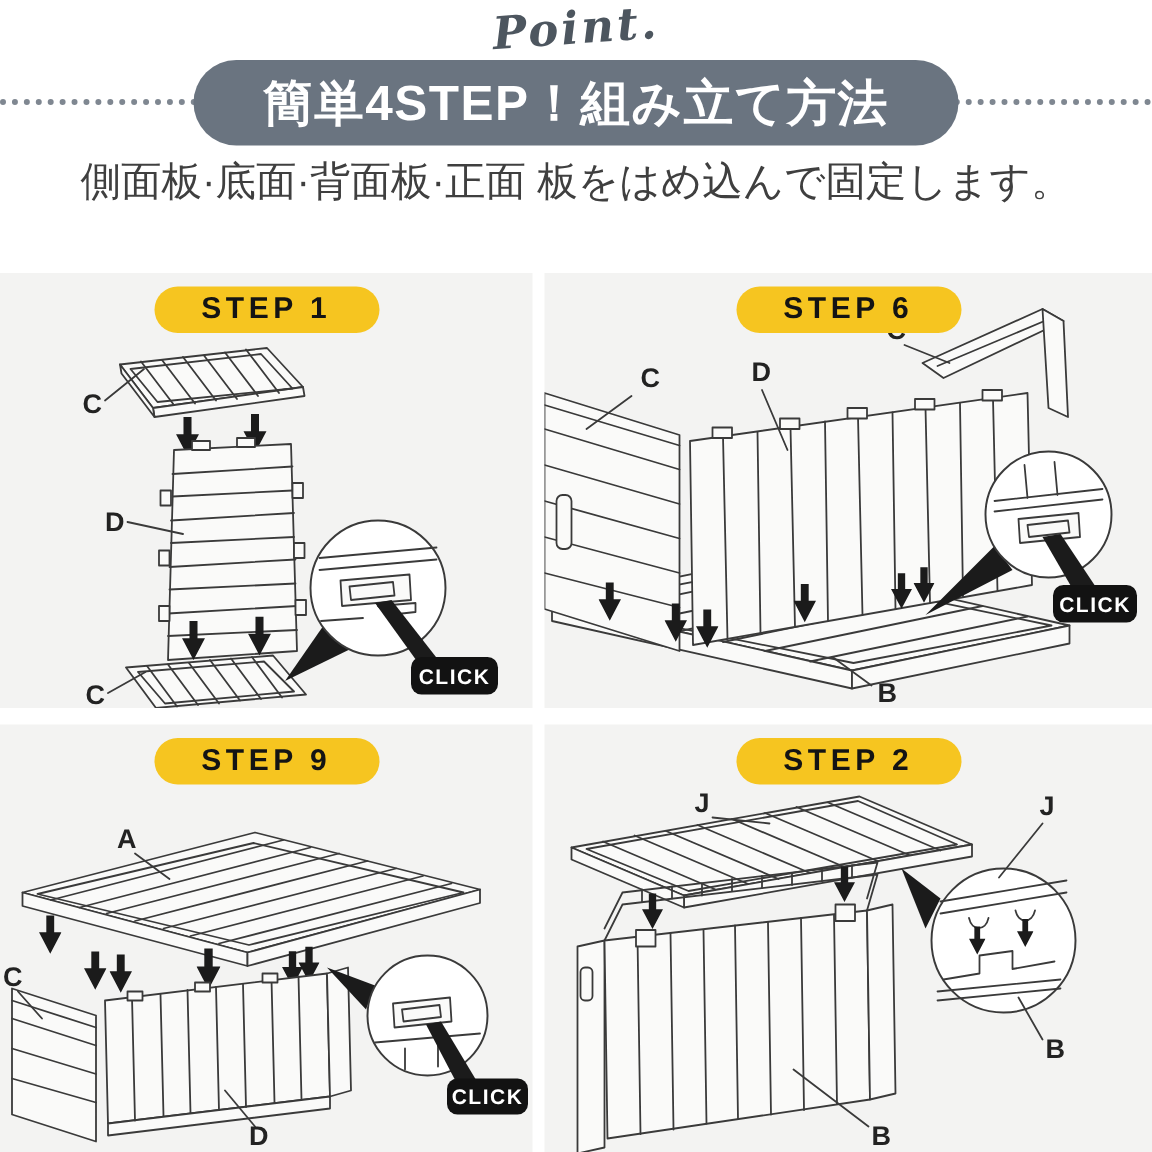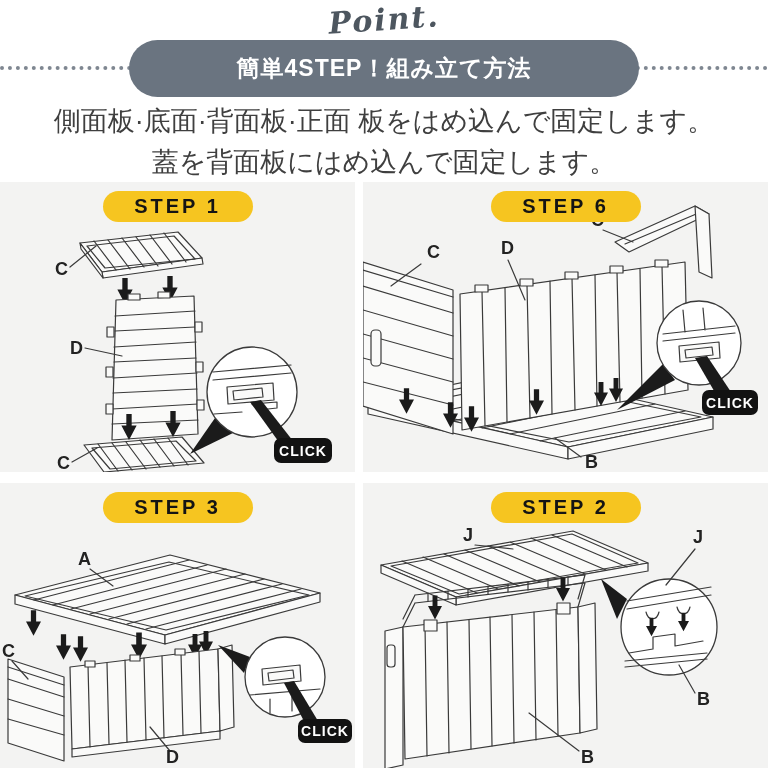--- a/index.html
+++ b/index.html
@@ -14,21 +14,21 @@
     font-family:"DejaVu Serif",serif;font-style:italic;font-weight:bold;
     font-size:30px;color:#4d565f;transform:rotate(-4deg);letter-spacing:2px;
   }
   .dots{
     position:absolute;top:66px;left:0;width:768px;height:0;
     border-top:4px dotted #7f8791;z-index:0;
   }
   .banner{
     position:absolute;top:40px;left:50%;transform:translateX(-50%);
     width:510px;height:57px;border-radius:29px;background:#6a7480;
-    color:#ffffff;font-weight:bold;font-size:23px;line-height:57px;
+    color:#ffffff;font-weight:bold;font-size:33px;line-height:57px;
     text-align:center;letter-spacing:1px;z-index:1;white-space:nowrap;
   }
   .desc{position:absolute;top:101px;left:0;width:100%;text-align:center;
     color:#3f3f3f;font-size:27px;font-weight:500;}
   .desc div{line-height:41px;}
   
   .grid{
     position:absolute;top:182px;left:0;width:768px;height:586px;
     display:grid;grid-template-columns:355px 405px;grid-template-rows:290px 285px;
     column-gap:8px;row-gap:11px;
@@ -59,21 +59,20 @@
     <path d="M6.5 0 h7 v15 h6.5 L10 34 0 15 h6.5 Z"></path>
   </symbol>
 </svg>
 
 <div class="header">
   <div class="point">Point.</div>
   <div class="dots"></div>
   <div class="banner">簡単4STEP！組み立て方法</div>
   <div class="desc">
     <div>側面板·底面·背面板·正面 板をはめ込んで固定します。</div>
-    <div>蓋を背面板にはめ込んで固定します。</div>
   </div>
 </div>
 
 <div class="grid">
 
   <div class="panel">
     <div class="pill">STEP 1</div>
     <svg viewBox="0 0 355 290">
 
       <g>
@@ -201,21 +200,21 @@
         <text class="plabel" x="138" y="72">D</text>
         <path class="ln" d="M240,48 L270,60"></path>
         <text class="plabel" x="228" y="44">C</text>
         <path class="ln" d="M218,275 L192,256"></path>
         <text class="plabel" x="222" y="286">B</text>
       </g>
     </svg>
   </div>
 
   <div class="panel">
-    <div class="pill">STEP 3</div>
+    <div class="pill">STEP 9</div>
     <svg viewBox="0 0 355 285">
 
       <g>
         <polygon class="face" points="15,112 170,72 320,110 165,152"></polygon>
         <polygon class="face" points="165,152 15,112 15,121 165,161"></polygon>
         <polygon class="face" points="320,110 165,152 165,161 320,119"></polygon>
         <polygon class="ln" points="25,113 169,79 309,112 166,147"></polygon>
         <path class="ln" d="M34,117 L189,77 M53,122 L207,82 M71,126 L226,86 M90,131 L245,91 M109,136 L264,96 M127,141 L282,101 M146,146 L301,106"></path>
       </g>
 

